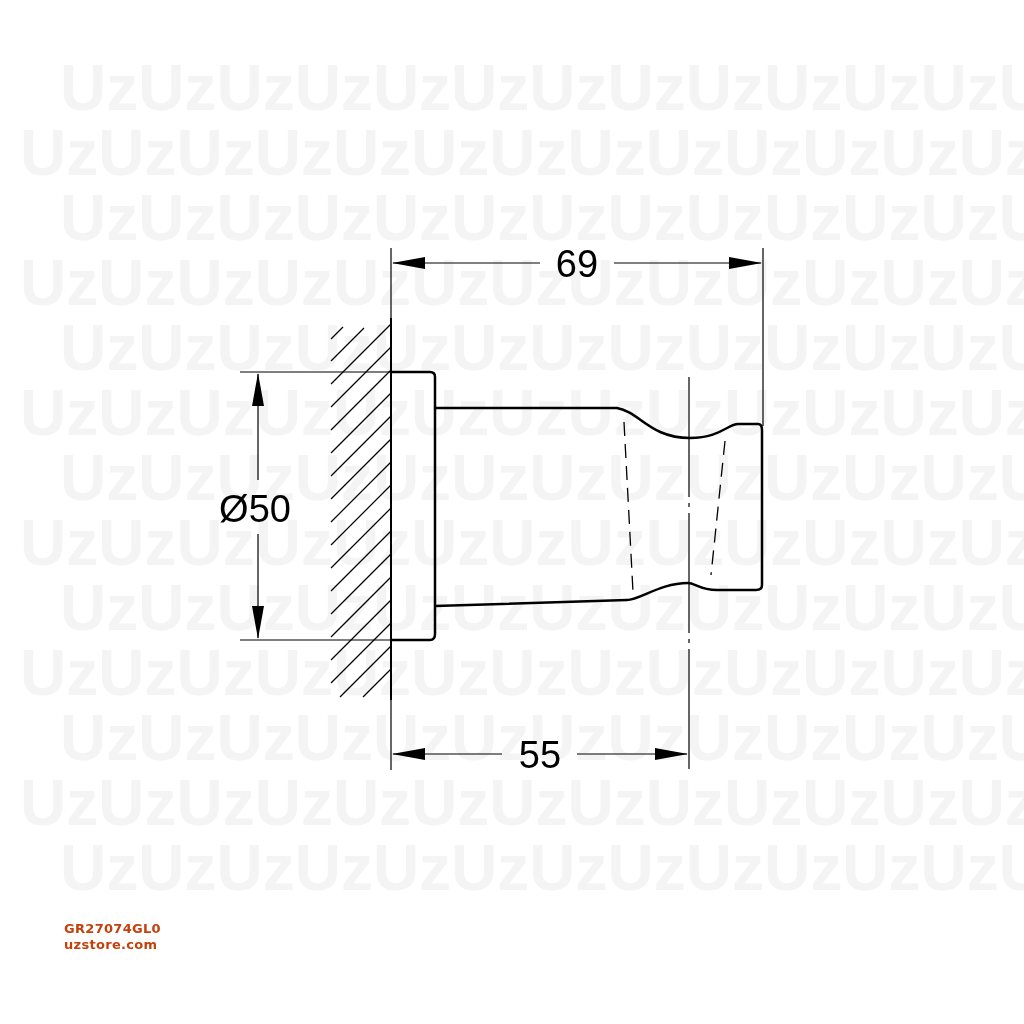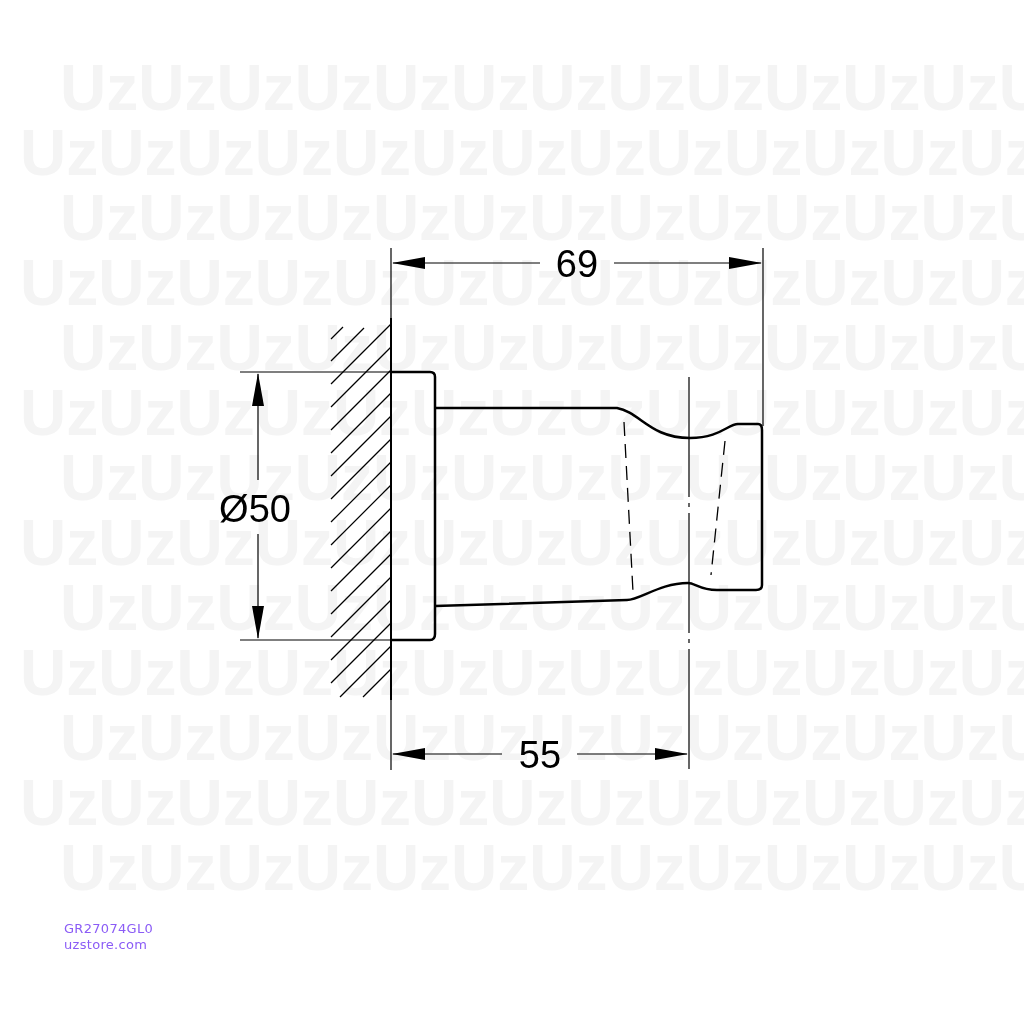--- a/index.html
+++ b/index.html
@@ -1,19 +1,19 @@
 <!DOCTYPE html>
 <html><head>
 <meta charset="utf-8">
 <style>
   html,body{margin:0;padding:0;background:#fff;}
   .page{position:relative;width:1024px;height:1024px;background:#fff;overflow:hidden;}
   svg{position:absolute;left:0;top:0;}
   .dim-text{font-family:"Liberation Sans",sans-serif;font-size:38px;fill:#000;}
-  .footer{position:absolute;left:64px;top:921px;font-family:"DejaVu Sans",sans-serif;font-size:13px;line-height:16px;color:#8b5cf6;letter-spacing:0.3px;}
+  .footer{position:absolute;left:64px;top:921px;font-family:"DejaVu Sans",sans-serif;font-size:13px;line-height:16px;color:#c2410c;letter-spacing:0.3px;font-weight:bold;}
   .wm{font-family:"Liberation Sans",sans-serif;font-size:64px;font-weight:bold;fill:#f4f4f4;}
 </style>
 </head>
 <body>
 
 <div class="page">
 <svg width="1024" height="1024" viewBox="0 0 1024 1024">
   <g>
     <text class="wm" x="60" y="110">UzUzUzUzUzUzUzUzUzUzUzUzUzUzUz</text>
     <text class="wm" x="20" y="175">UzUzUzUzUzUzUzUzUzUzUzUzUzUzUz</text>

